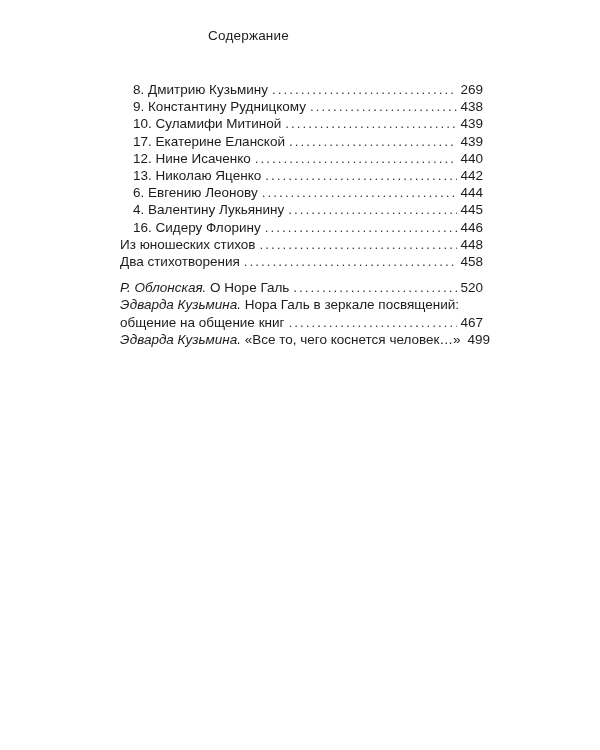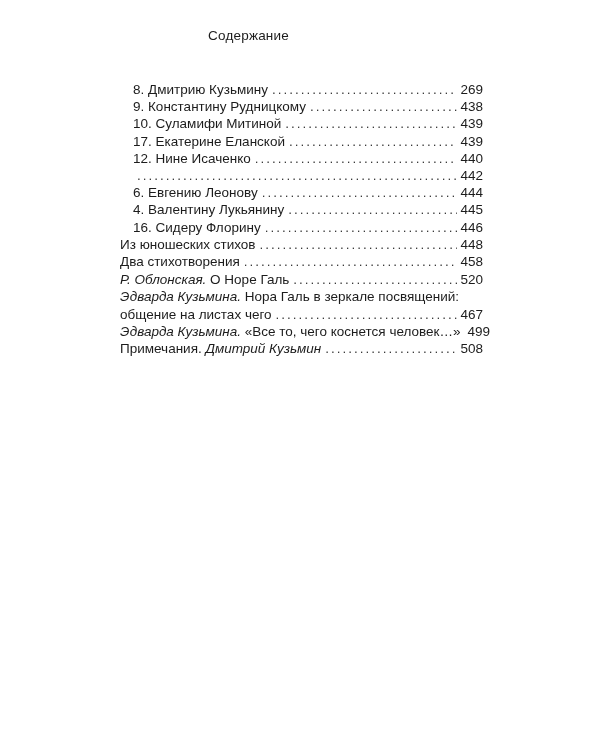--- a/index.html
+++ b/index.html
@@ -42,21 +42,21 @@
     margin: 0 3px 0 4px;
     color: #3a3a3a;
     min-width: 0;
   }
   .dots::after {
     content: "......................................................................................................";
     letter-spacing: 2px;
   }
   .pg { white-space: nowrap; }
   .plain-line { line-height: 17.2px; white-space: nowrap; }
-  .appendix { margin-top: 1px; }
+  .appendix { margin-top: 9px; }
   .it { font-style: italic; }
 </style>
 </head>
 <body>
 
 <div class="page-title">Содержание</div>
 
 <div class="toc">
   <div id="numbered">
       <div class="toc-row indent">
@@ -78,20 +78,21 @@
         <span class="lbl"><span>17. Екатерине Еланской</span></span>
         <span class="dots"></span>
         <span class="pg">439</span>
       </div>
       <div class="toc-row indent">
         <span class="lbl"><span>12. Нине Исаченко</span></span>
         <span class="dots"></span>
         <span class="pg">440</span>
       </div>
       <div class="toc-row indent">
+        <span class="lbl"><span>13. Николаю Яценко</span></span>
         <span class="dots"></span>
         <span class="pg">442</span>
       </div>
       <div class="toc-row indent">
         <span class="lbl"><span>6. Евгению Леонову</span></span>
         <span class="dots"></span>
         <span class="pg">444</span>
       </div>
       <div class="toc-row indent">
         <span class="lbl"><span>4. Валентину Лукьянину</span></span>
@@ -117,28 +118,23 @@
       </div>
     </div>
   <div class="appendix" id="appendix">
       <div class="toc-row">
         <span class="lbl"><span class="it">Р. Облонская.</span><span> О Норе Галь</span></span>
         <span class="dots"></span>
         <span class="pg">520</span>
       </div>
       <div class="plain-line"><span class="it">Эдварда Кузьмина.</span><span> Нора Галь в зеркале посвящений:</span></div>
       <div class="toc-row">
-        <span class="lbl"><span>общение на листах чего</span></span>
+        <span class="lbl"><span>общение на общение книг</span></span>
         <span class="dots"></span>
         <span class="pg">467</span>
       </div>
       <div class="toc-row">
         <span class="lbl"><span class="it">Эдварда Кузьмина.</span><span> «Все то, чего коснется человек…»</span></span>
         <span class="dots"></span>
         <span class="pg">499</span>
       </div>
-      <div class="toc-row">
-        <span class="lbl"><span>Примечания.</span><span class="it"> Дмитрий Кузьмин</span></span>
-        <span class="dots"></span>
-        <span class="pg">508</span>
-      </div>
     </div>
 </div>
 
 </body></html>

